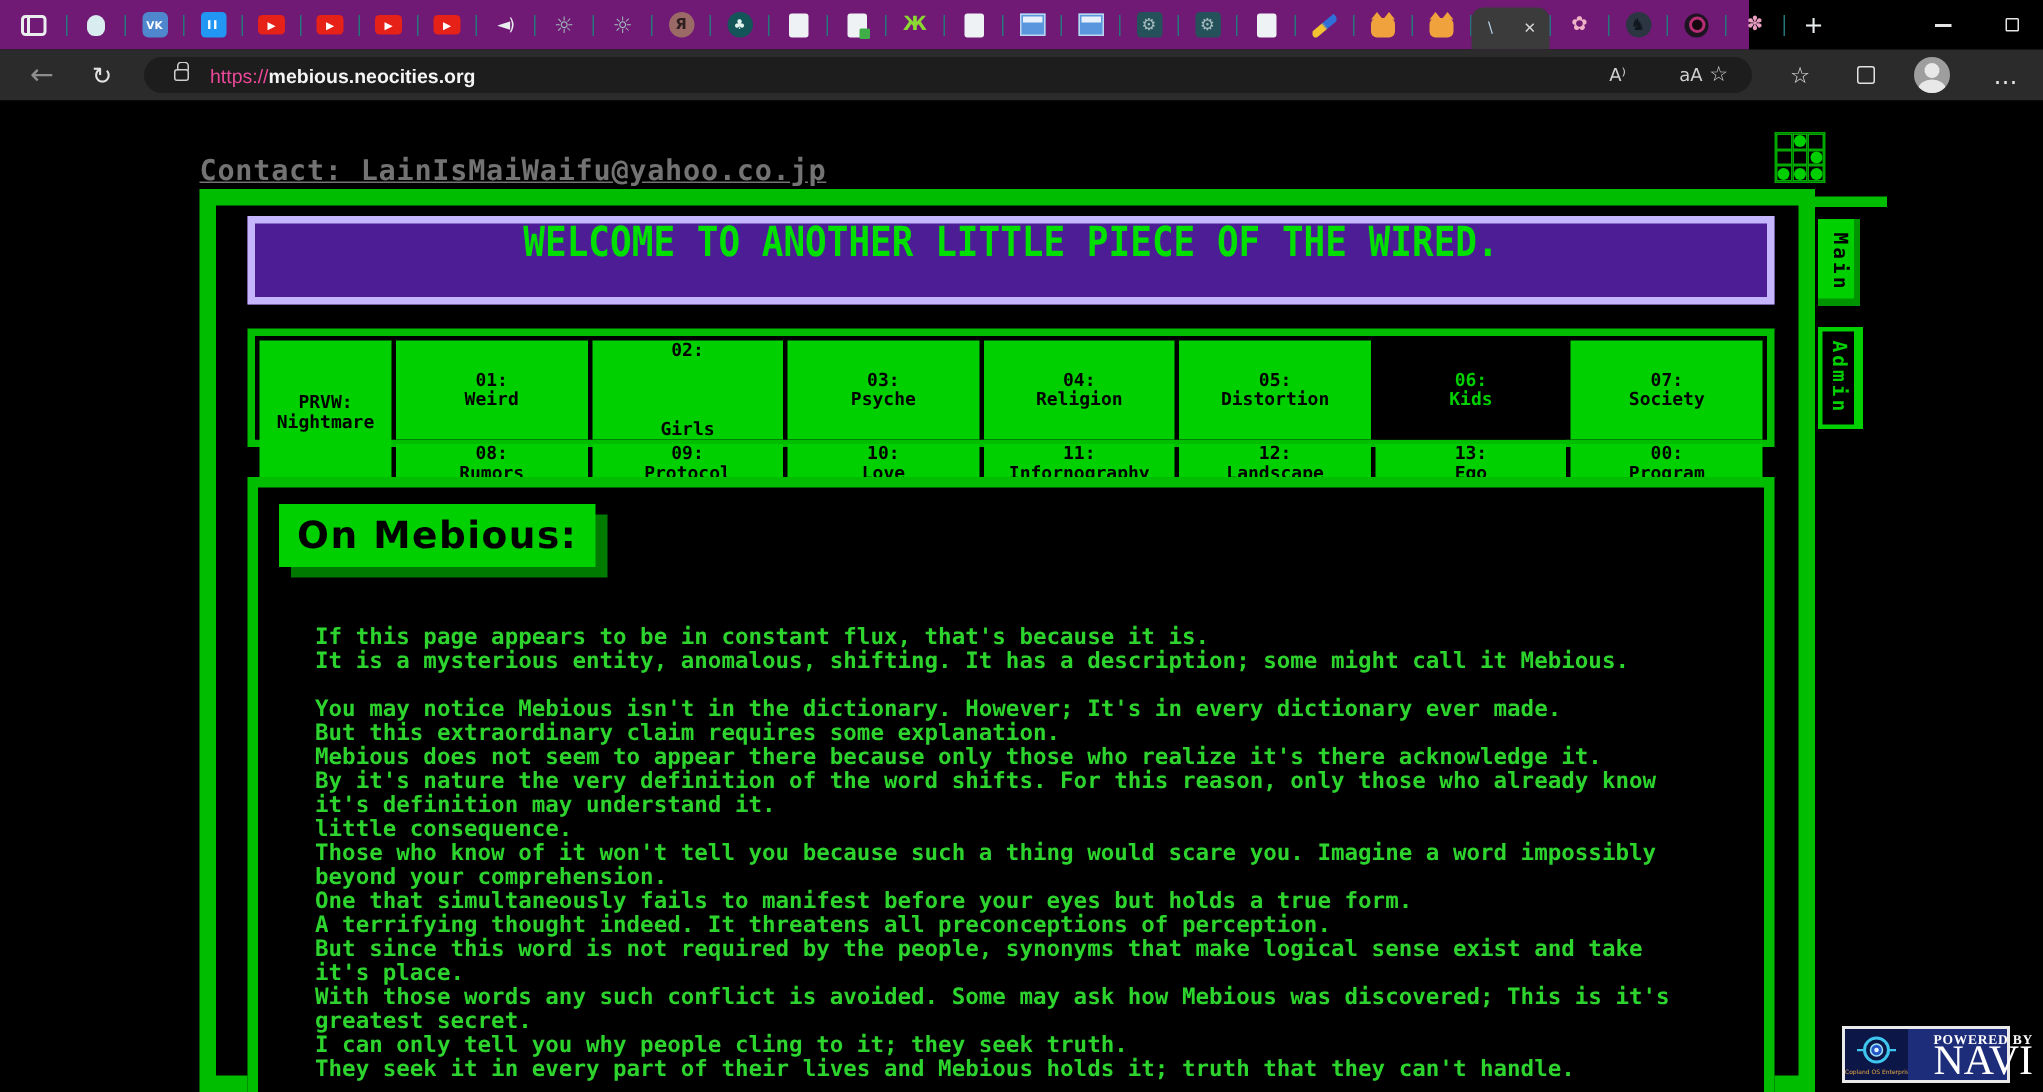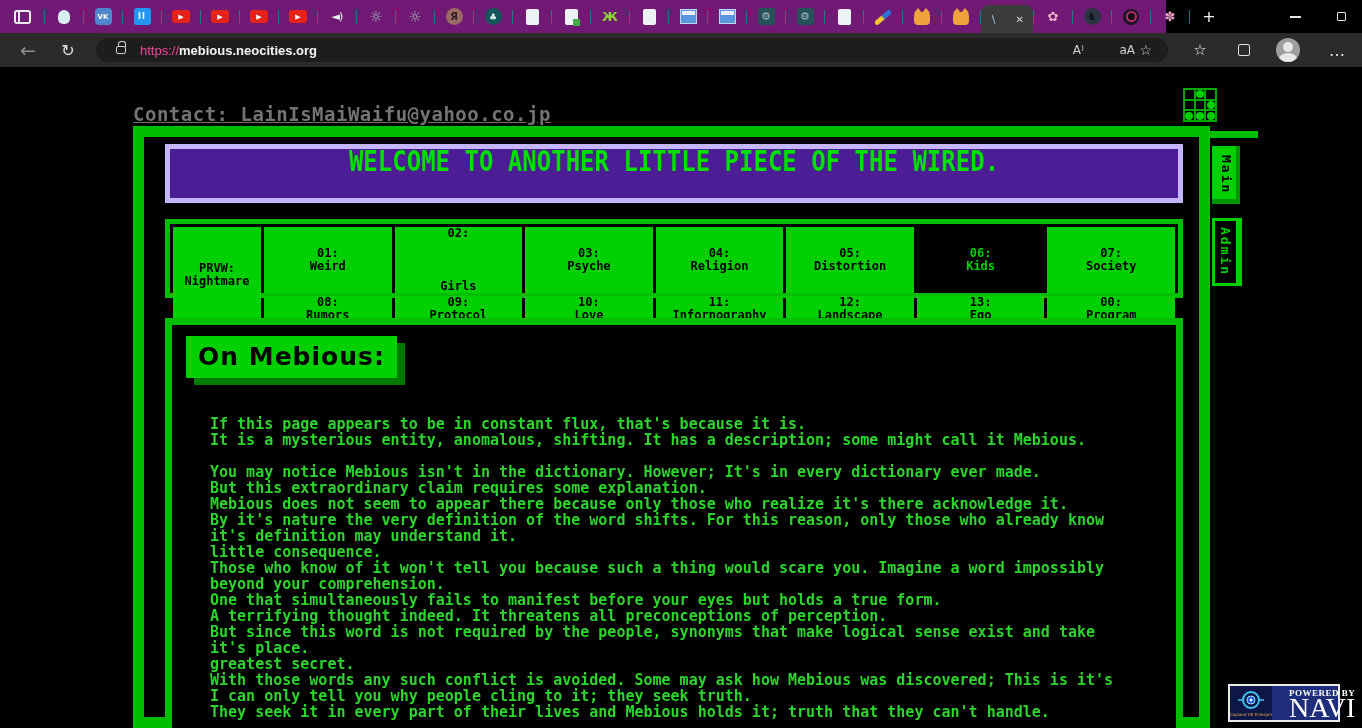--- a/index.html
+++ b/index.html
@@ -402,22 +402,22 @@
       <div class="bl">Mebious does not seem to appear there because only those who realize it's there acknowledge it.</div>
       <div class="bl">By it's nature the very definition of the word shifts. For this reason, only those who already know</div>
       <div class="bl">it's definition may understand it.</div>
       <div class="bl">little consequence.</div>
       <div class="bl">Those who know of it won't tell you because such a thing would scare you. Imagine a word impossibly</div>
       <div class="bl">beyond your comprehension.</div>
       <div class="bl">One that simultaneously fails to manifest before your eyes but holds a true form.</div>
       <div class="bl">A terrifying thought indeed. It threatens all preconceptions of perception.</div>
       <div class="bl">But since this word is not required by the people, synonyms that make logical sense exist and take</div>
       <div class="bl">it's place.</div>
+      <div class="bl">With those words any such conflict is avoided. Some may ask how Mebious was discovered; This is it's</div>
       <div class="bl">greatest secret.</div>
-      <div class="bl">With those words any such conflict is avoided. Some may ask how Mebious was discovered; This is it's</div>
       <div class="bl">I can only tell you why people cling to it; they seek truth.</div>
       <div class="bl">They seek it in every part of their lives and Mebious holds it; truth that they can't handle.</div>
     </div>
 
   <div class="side-tab side-main">Main</div>
   <div class="side-tab side-admin">Admin</div>
 
   <div class="navi">
     <div class="navi-logo">
       <svg width="30" height="22" viewBox="0 0 30 22">

